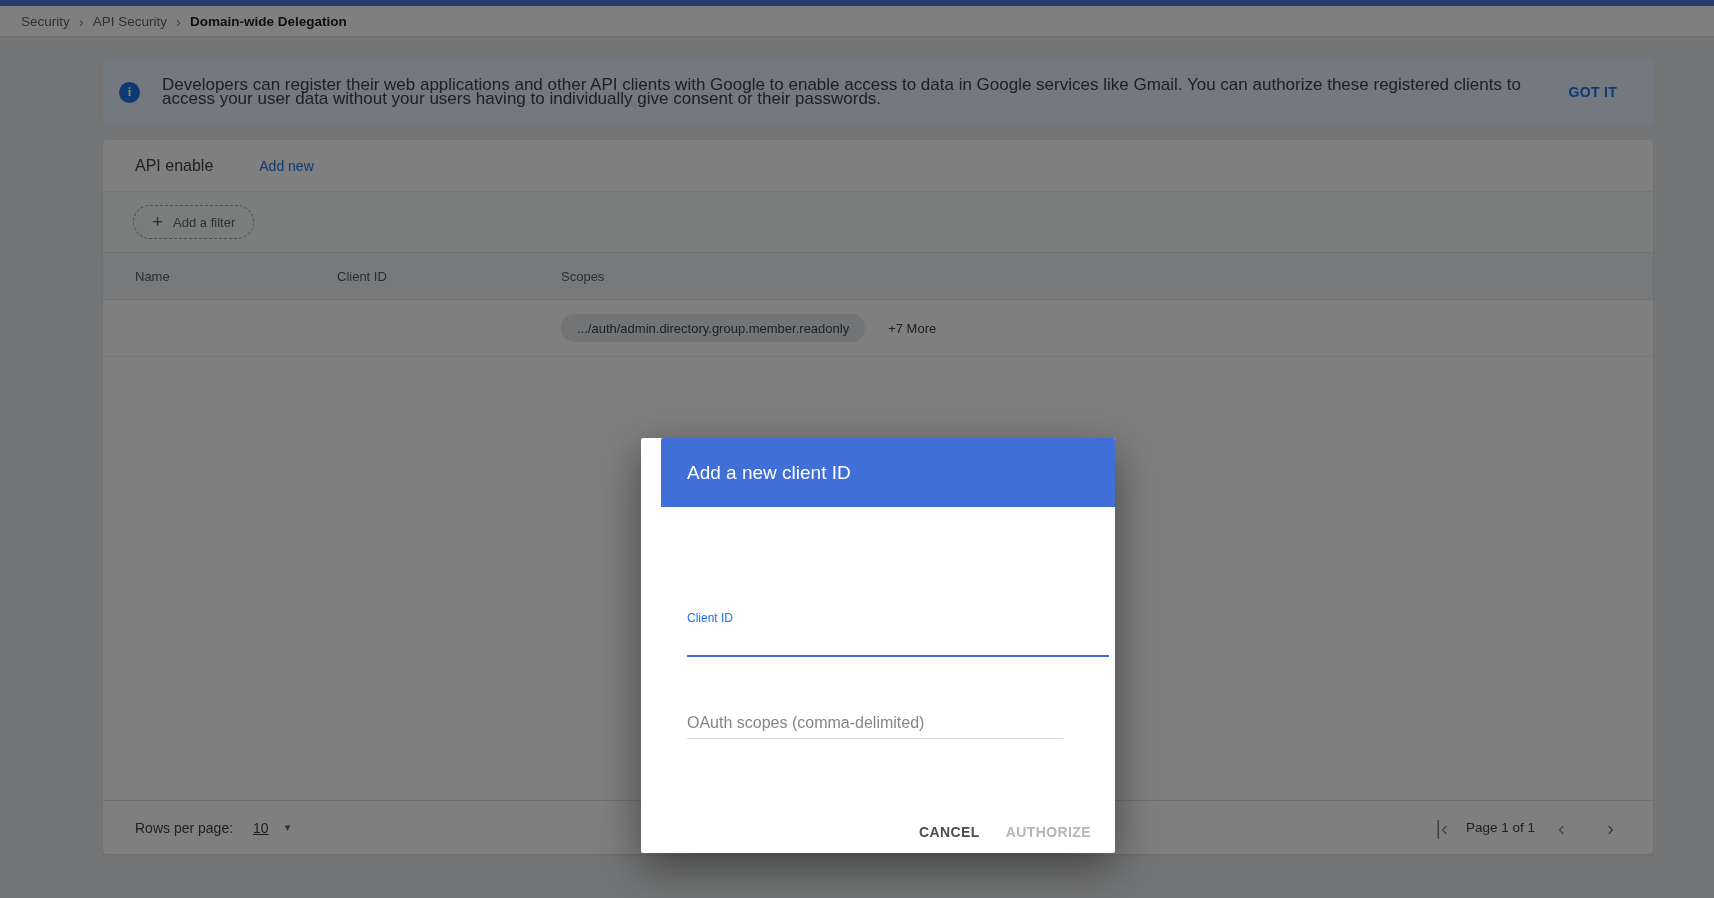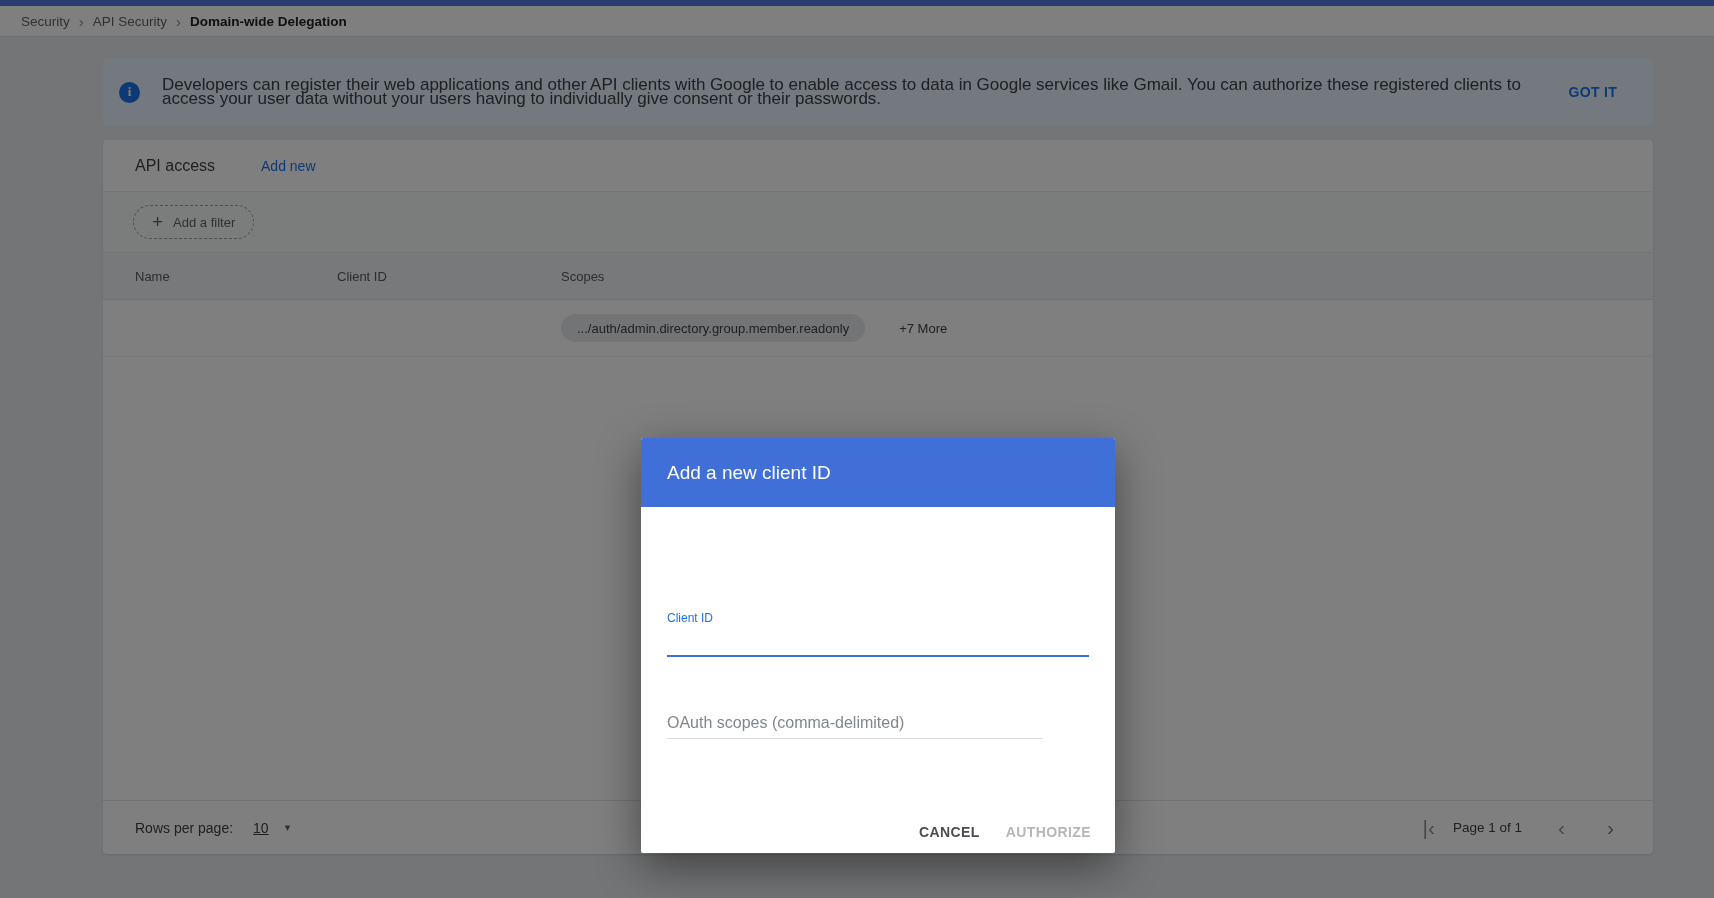--- a/index.html
+++ b/index.html
@@ -73,21 +73,21 @@
   .trow {
     height:57px; flex:0 0 auto; border-bottom:1px solid #eef0f2;
     display:grid; grid-template-columns:202px 224px 1fr; align-items:center; padding:0 32px;
   }
   .redacted { height:13px; border-radius:2px; filter:blur(2px);
     background:linear-gradient(90deg,#8f9294,#babcbe,#90full,#b6b8ba,#8f9294);
     background:linear-gradient(90deg,#8f9294,#babcbe,#8f9294,#b6b8ba,#8f9294);
   }
   .redacted.name { width:99px; }
   .redacted.cid { width:159px; }
-  .scopes-cell { display:flex; align-items:center; gap:22px; }
+  .scopes-cell { display:flex; align-items:center; gap:11px; }
   .chip {
     height:28px; border-radius:14px; background:#e6e9ec; padding:0 16px;
     font-size:13px; color:#3c4043; display:flex; align-items:center; white-space:nowrap;
   }
   .more-label { font-size:13px; color:#3c4043; margin-left:12px; }
 
   .card-spacer { flex:1 1 auto; }
 
   .card-footer {
     height:54px; flex:0 0 auto; border-top:1px solid #e0e3e6;
@@ -95,30 +95,30 @@
   }
   .rpp-label { font-size:14px; color:#3c4043; }
   .rpp-value { font-size:14px; color:#3c4043; margin-left:20px;text-decoration:underline; }
   .caret-icon { margin-left:16px; color:#5f6368; font-size:11px; cursor:pointer; }
   .pager { margin-left:auto; display:flex; align-items:center; }
   .pg-icon {
     color:#8a8f94; font-size:21px; line-height:1; cursor:default; user-select:none;
     background:none; border:none; padding:0; font-family:inherit;
   }
   .pg-first { margin-right:18px; }
-  .pg-label { font-size:13.5px; color:#3c4043; margin-right:36px; }
+  .pg-label { font-size:13.5px; color:#3c4043; margin-right:23px; }
   .pg-prev { margin-right:42px; }
   .pg-next { color:#74797e; }
 
   
   .scrim { position:absolute; inset:0; background:rgba(0,0,0,0.5); z-index:10; }
 
   .modal {
     position:absolute; left:641px; top:438px; width:474px; height:415px; z-index:20;
-    background:#ffffff; border-radius:2px; box-shadow:0 14px 45px rgba(0,0,0,0.45);
+    background:#ffffff; border-radius:2px; box-shadow:0 14px 45px rgba(0,0,0,0.45);padding-left:20px;
   }
   .modal-header {
     height:69px; background:#3f6fd7; display:flex; align-items:center; padding:0 26px;
     border-radius:2px 2px 0 0;
   }
   .modal-title { color:#ffffff; font-size:19px; font-weight:400; }
   .modal-body { position:relative; height:346px; }
   .field-label {
     position:absolute; left:26px; top:104px; font-size:12px; color:#1a73e8;
   }
@@ -158,21 +158,21 @@
 
 <div class="banner">
   <span class="info-icon">i</span>
   <div class="banner-text">Developers can register their web applications and other API clients with Google to enable access to data in Google services like Gmail. You can authorize these registered clients to access your user data without your users having to individually give consent or their passwords.</div>
   <button class="got-it">GOT IT</button>
 </div>
 
 <div class="card">
 
   <div class="card-header">
-    <span class="card-title">API access</span>
+    <span class="card-title">API enable</span>
     <button class="add-new">Add new</button>
   </div>
 
   <div class="filter-bar">
     <button class="filter-pill">
       <span class="plus-icon">+</span>
       <span class="filter-label">Add a filter</span>
     </button>
   </div>
 

